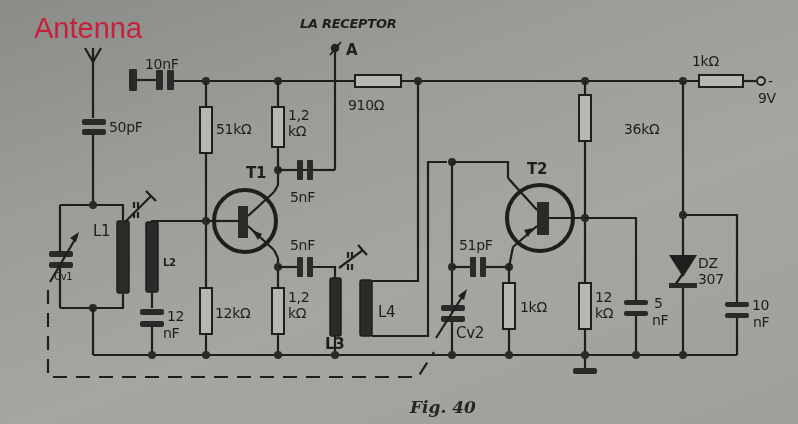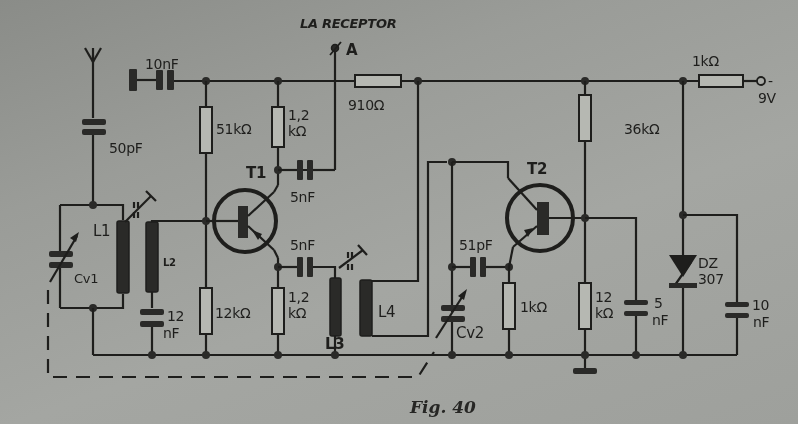--- a/index.html
+++ b/index.html
@@ -255,44 +255,45 @@
     <circle class="dot" cx="585" cy="355" r="4"></circle>
     <circle class="dot" cx="636" cy="355" r="4"></circle>
     <circle class="dot" cx="683" cy="355" r="4"></circle>
   </g>
 
   <g>
     <polyline class="dash" points="48,290 48,377 418,377 434,352"></polyline>
   </g>
 </svg>
 
+<div class="annot" style="left:34px;top:14px;">Antenna</div>
 
 <div class="lbl bold" style="left:300px;top:17px;font-size:13px;font-style:italic;">LA RECEPTOR</div>
 <div class="lbl bold" style="left:346px;top:43px;font-size:15px;">A</div>
 
 <div class="lbl" style="left:145px;top:57px;">10nF</div>
-<div class="lbl" style="left:109px;top:120px;margin-top:21px;">50pF</div>
+<div class="lbl" style="left:109px;top:120px;">50pF</div>
 <div class="lbl" style="left:216px;top:122px;">51kΩ</div>
 <div class="lbl" style="left:288px;top:108px;">1,2</div>
 <div class="lbl" style="left:288px;top:124px;">kΩ</div>
 <div class="lbl" style="left:348px;top:98px;">910Ω</div>
 <div class="lbl" style="left:692px;top:54px;">1kΩ</div>
 <div class="lbl" style="left:768px;top:74px;">-</div>
 <div class="lbl" style="left:758px;top:91px;">9V</div>
 <div class="lbl" style="left:588px;top:122px;margin-left:36px;">36kΩ</div>
 
 <div class="lbl bold" style="left:246px;top:166px;font-size:15px;">T1</div>
 <div class="lbl" style="left:290px;top:190px;">5nF</div>
 <div class="lbl" style="left:290px;top:238px;">5nF</div>
 <div class="lbl bold" style="left:527px;top:162px;font-size:15px;">T2</div>
 <div class="lbl" style="left:459px;top:238px;">51pF</div>
 
 <div class="lbl" style="left:93px;top:224px;font-size:15px;">L1</div>
 <div class="lbl" style="left:163px;top:258px;font-size:10px;font-weight:bold;">L2</div>
-<div class="lbl" style="left:74px;top:272px;font-size:13px;text-align:right;">Cv1</div>
+<div class="lbl" style="left:54px;top:272px;font-size:10px;text-align:right;">Cv1</div>
 <div class="lbl" style="left:167px;top:309px;">12</div>
 <div class="lbl" style="left:163px;top:326px;">nF</div>
 <div class="lbl" style="left:215px;top:306px;">12kΩ</div>
 <div class="lbl" style="left:288px;top:290px;">1,2</div>
 <div class="lbl" style="left:288px;top:306px;">kΩ</div>
 <div class="lbl" style="left:325px;top:337px;font-size:15px;font-weight:bold;">L3</div>
 <div class="lbl" style="left:378px;top:305px;font-size:15px;">L4</div>
 <div class="lbl" style="left:456px;top:326px;font-size:15px;">Cv2</div>
 <div class="lbl" style="left:520px;top:300px;">1kΩ</div>
 <div class="lbl" style="left:595px;top:290px;">12</div>

